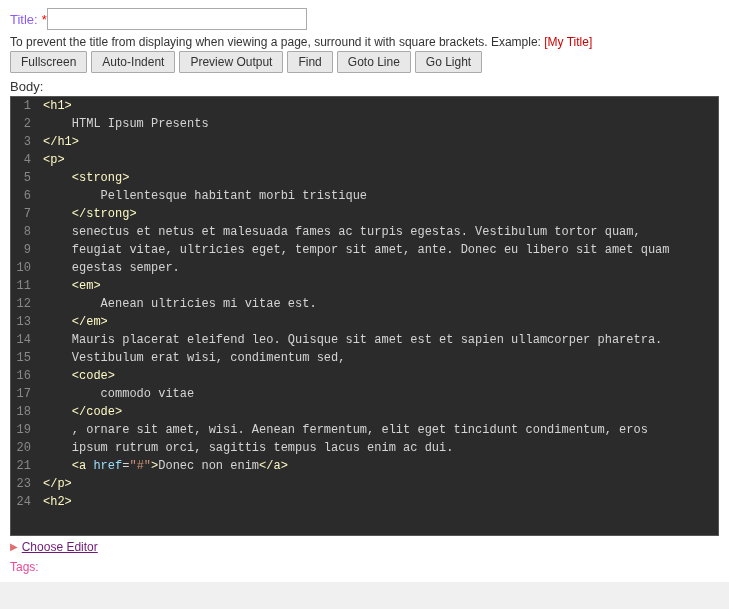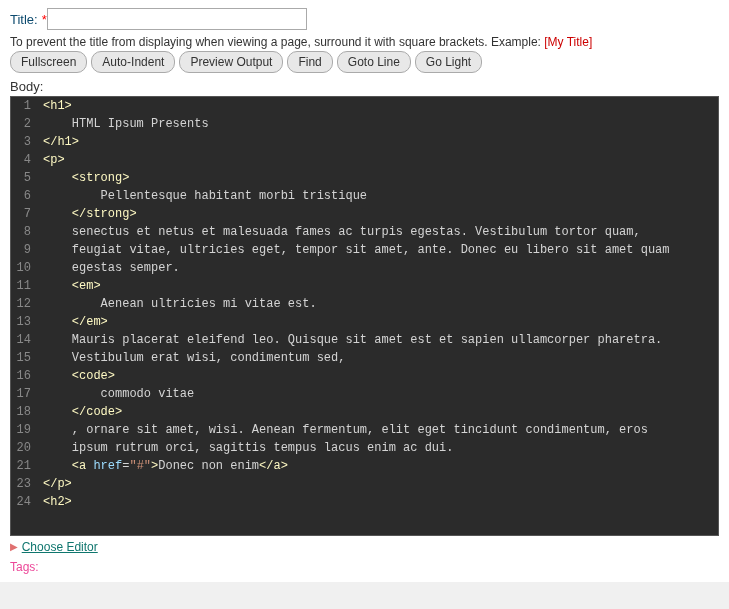--- a/index.html
+++ b/index.html
@@ -13,21 +13,21 @@
       background: #fff;
       padding: 8px 10px;
       max-width: 729px;
     }
     .title-row {
       display: flex;
       align-items: center;
       margin-bottom: 4px;
     }
     .title-label {
-      color: #0c4a6e;
+      color: #8b5cf6;
       font-size: 13px;
       margin-right: 4px;
     }
     .title-asterisk {
       color: red;
       font-size: 13px;
     }
     .title-input {
       border: 1px solid #aaa;
       width: 260px;
@@ -50,21 +50,21 @@
       margin-bottom: 6px;
       flex-wrap: wrap;
     }
     .toolbar button {
       border: 1px solid #aaa;
       background: #e8e8e8;
       color: #333;
       font-size: 12px;
       padding: 3px 10px;
       cursor: pointer;
-      border-radius: 10px;
+      border-radius: 1px;
     }
     .body-label {
       font-size: 13px;
       color: #333;
       margin-bottom: 2px;
     }
     .code-editor {
       background: #2b2b2b;
       color: #d4d4d4;
       font-family: 'Courier New', monospace;
@@ -104,21 +104,21 @@
       align-items: center;
       padding: 4px 0;
       border-top: none;
     }
     .choose-editor-arrow {
       color: #e07070;
       margin-right: 4px;
       font-size: 10px;
     }
     .choose-editor-link {
-      color: #0f766e;
+      color: #701a75;
       text-decoration: underline;
       cursor: pointer;
       font-size: 12px;
     }
     .tags-label {
       font-size: 12px;
       color: #ec4899;
       padding-top: 2px;
     }
   </style>

